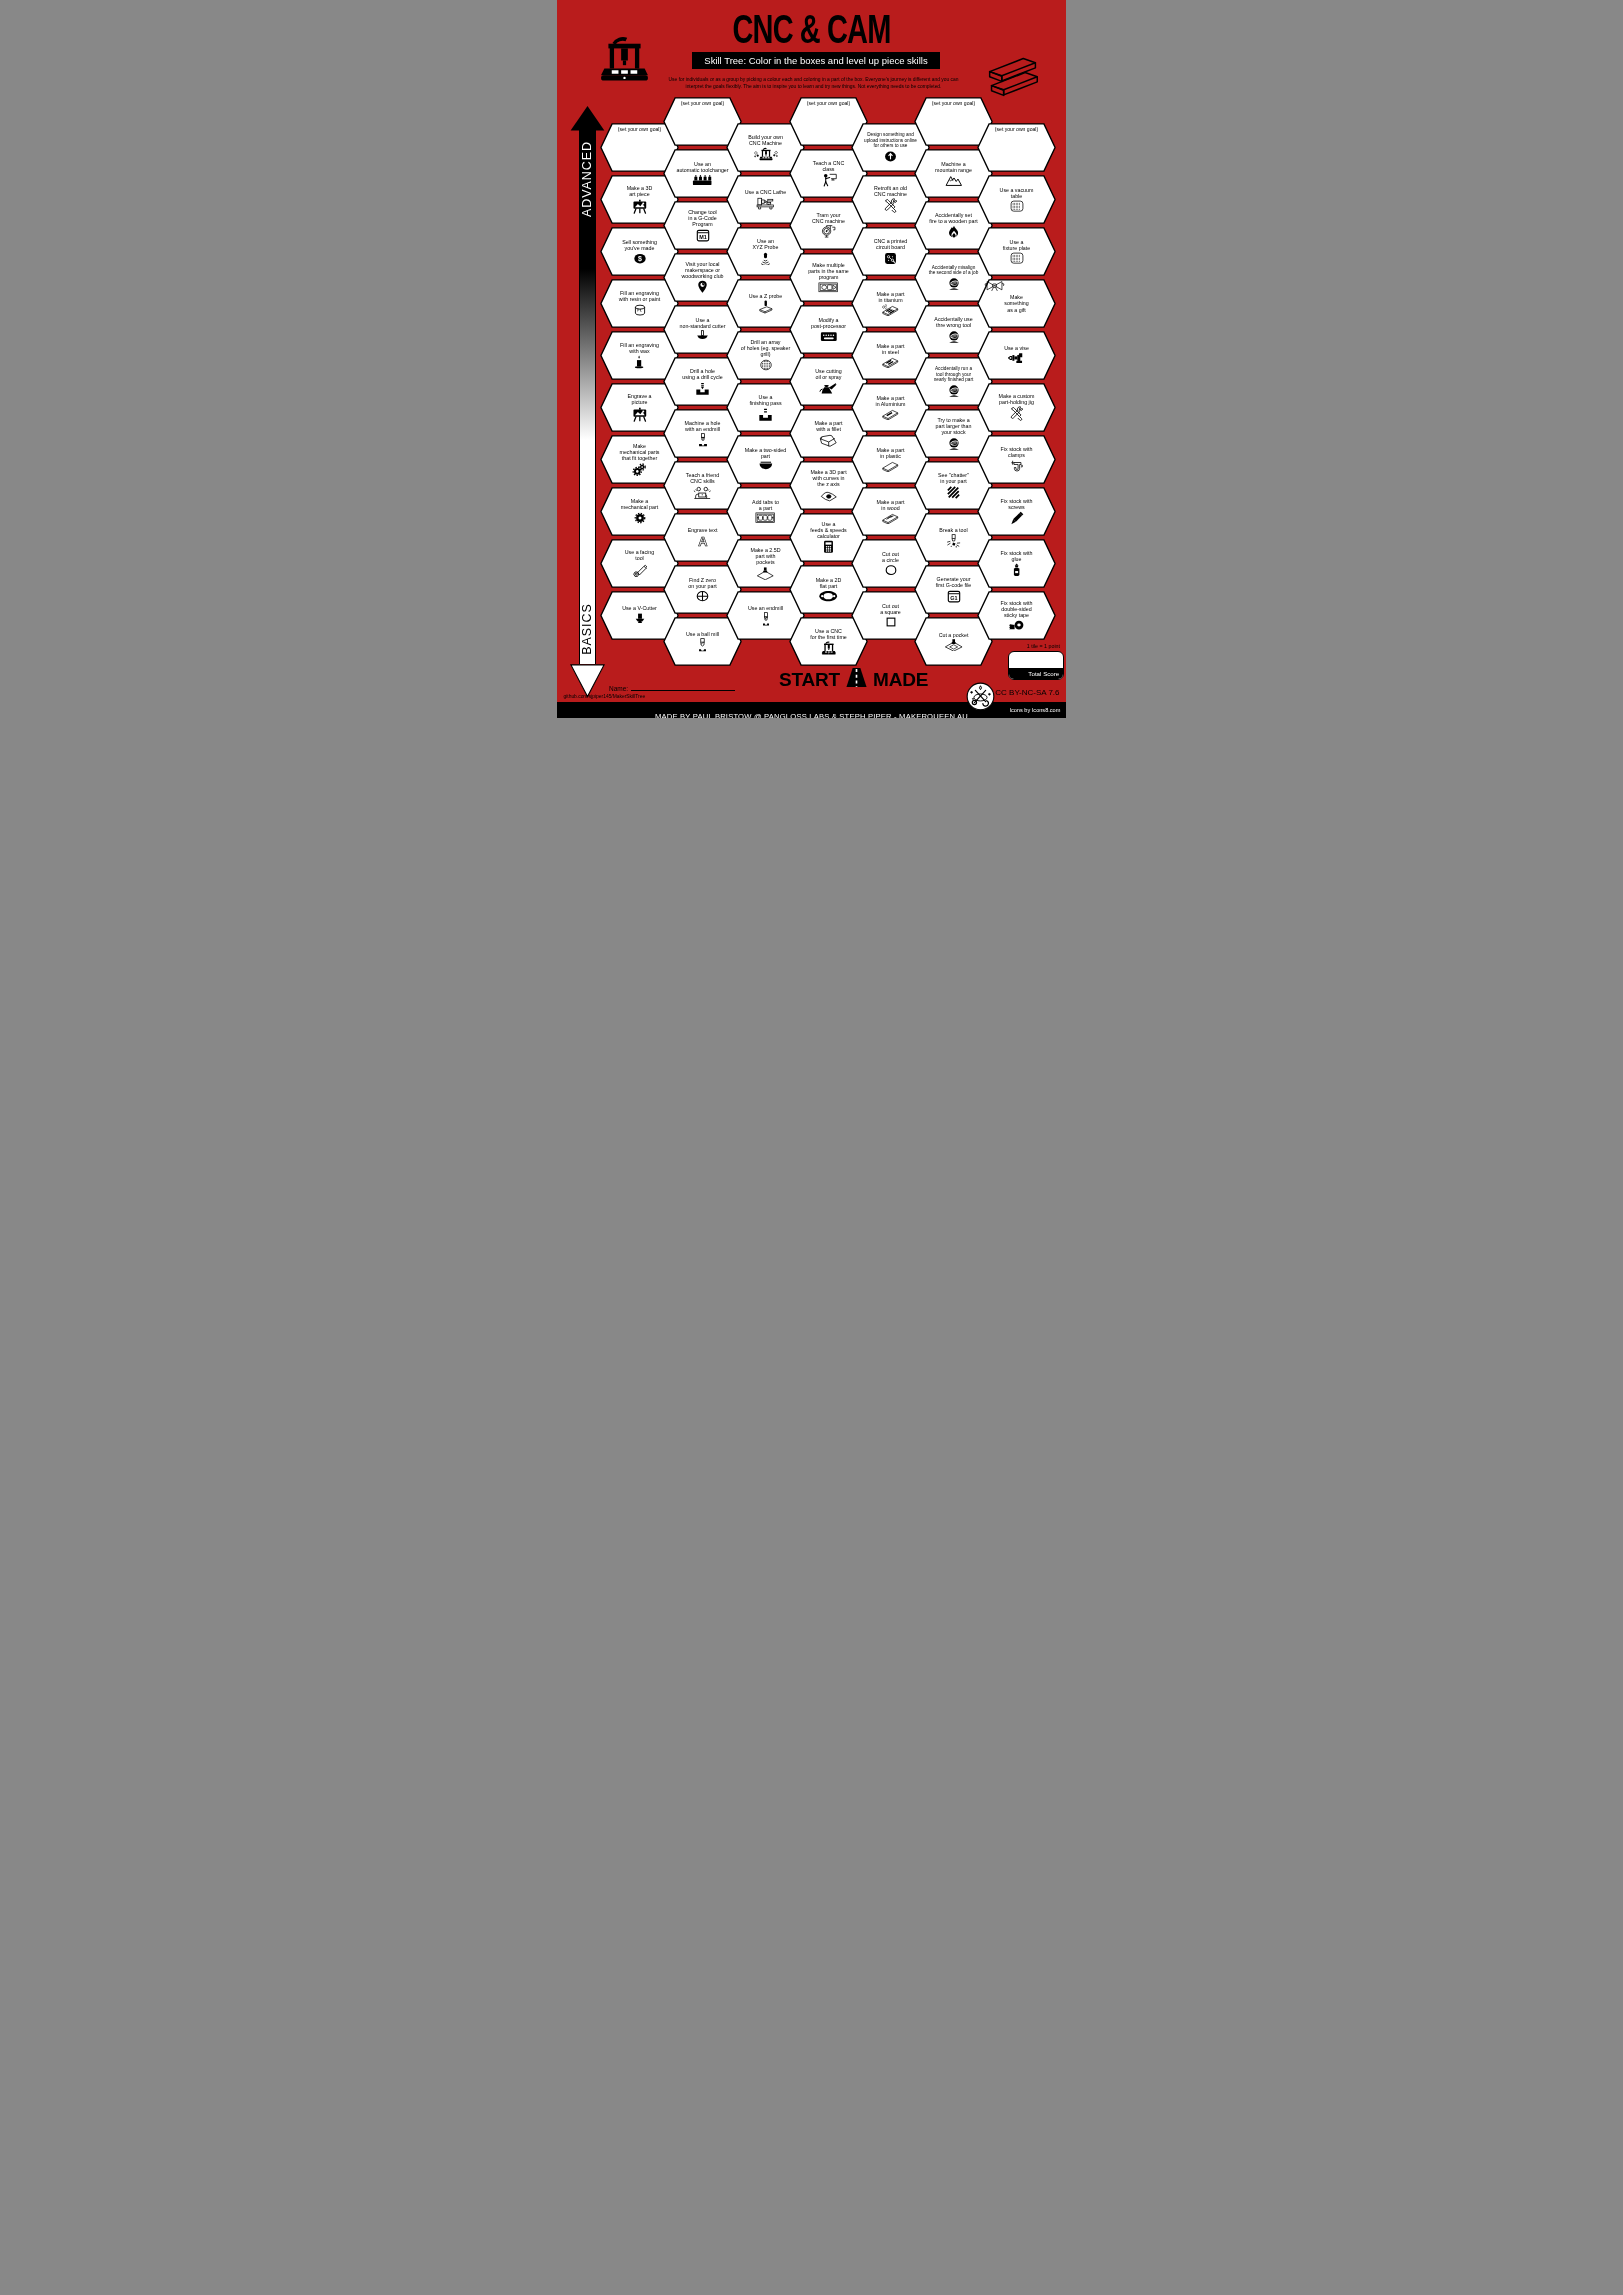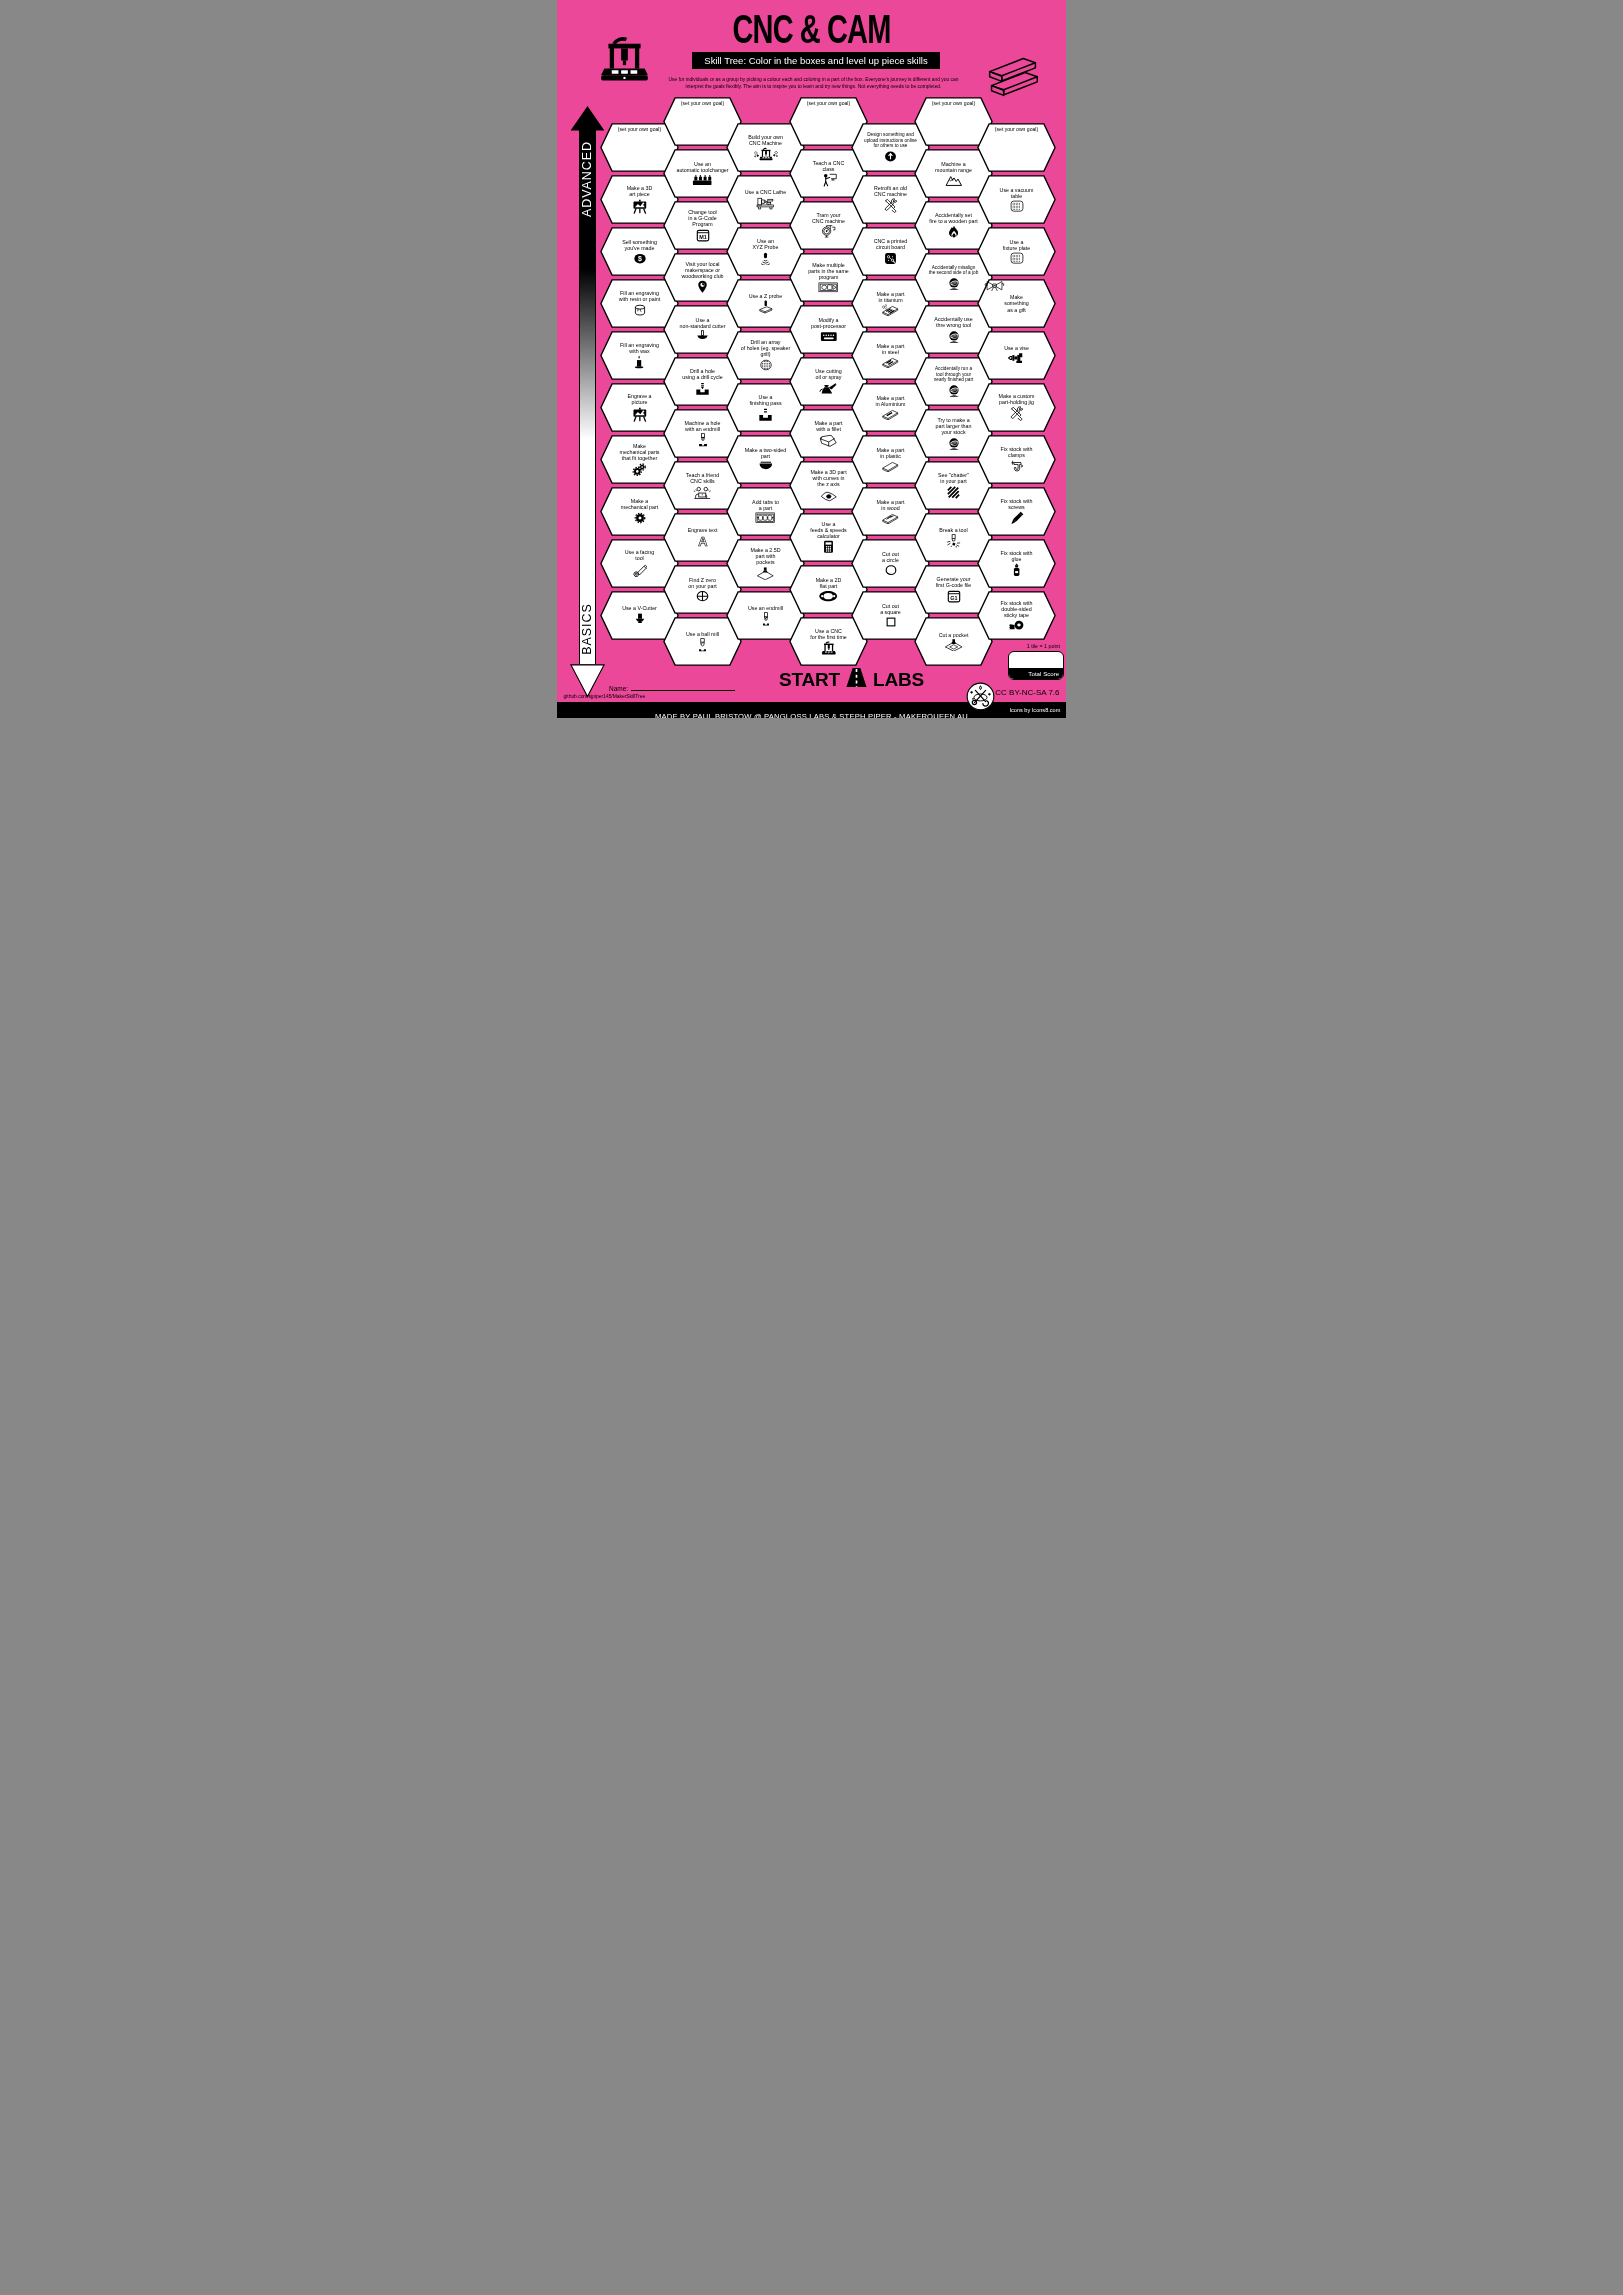--- a/index.html
+++ b/index.html
@@ -1,16 +1,16 @@
 <!DOCTYPE html>
 <html style="font-size:7.4px"><head>
 <meta charset="utf-8">
 <style>
   html,body{margin:0;padding:0;background:#888;}
-  .poster{position:relative;width:509px;height:718px;background:#ec4899;margin:0 auto;
+  .poster{position:relative;width:509px;height:718px;background:#b91c1c;margin:0 auto;
           font-family:"Liberation Sans",sans-serif;color:#000;overflow:hidden;}
   
   .title{position:absolute;left:0;right:0;top:5.6px;text-align:center;font-weight:900;
          font-size:29px;letter-spacing:-0.9px;transform:scaleY(1.42);transform-origin:top center;}
   .subtitle-bar{position:absolute;left:135px;top:52px;width:248px;height:17px;background:#000;
          color:#fff;display:flex;align-items:center;justify-content:center;font-size:9.5px;font-weight:400;}
   .desc{position:absolute;left:105px;top:76px;width:303px;text-align:center;font-size:4.9px;line-height:1.5;}
   .hdr-machine{position:absolute;left:38px;top:35px;}
   .hdr-planks{position:absolute;left:428px;top:52px;}
   
@@ -1400,21 +1400,21 @@
         </div>
       </div>
     </div>
 
   <div class="start-here">
     <span>START</span>
     <span id="roadIcon"><svg width="23" viewBox="0 0 48 44">
           <path d="M16 2 h16 l13 40 H3z" fill="#000"></path>
           <path d="M24 4 v38" stroke="#fff" stroke-width="3.4" stroke-dasharray="6.5 5.5"></path>
         </svg></span>
-    <span>LABS</span>
+    <span>MADE</span>
   </div>
 
   <div class="name-row">
     <span>Name:</span>
     <span class="name-line"></span>
   </div>
   <div class="gh">github.com/sjpiper145/MakerSkillTree</div>
 
   <div class="tile-note">1 tile = 1 point</div>
   <div class="score-box">

